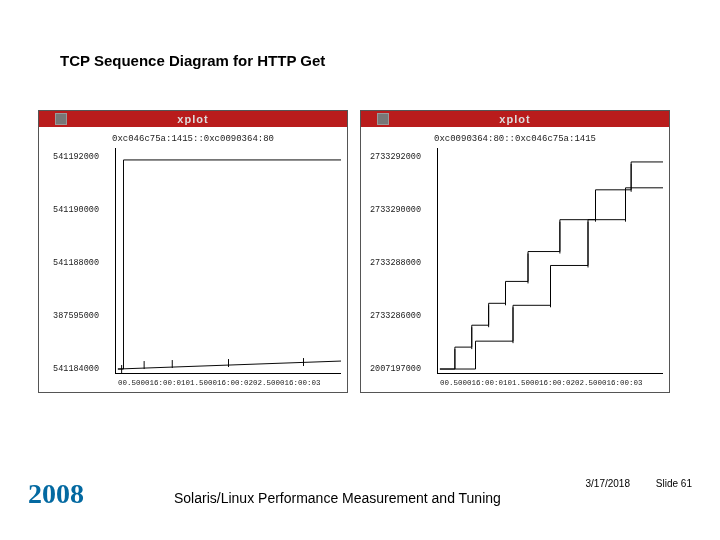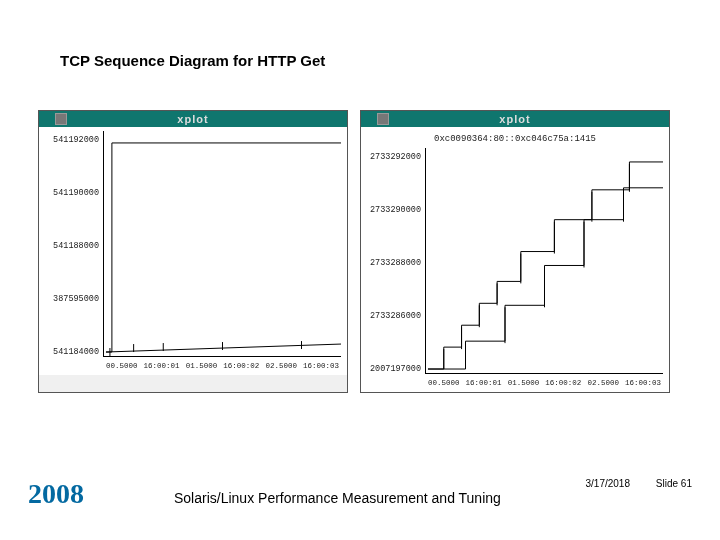--- a/index.html
+++ b/index.html
@@ -25,21 +25,21 @@
     left: 38px;
     display: flex;
     gap: 12px;
   }
   .plot-window {
     width: 310px;
     border: 1px solid #555;
     background: #f0f0f0;
   }
   .titlebar {
-    background: #0f766e;
+    background: #b91c1c;
     color: #ccc;
     height: 16px;
     display: flex;
     align-items: center;
     font-size: 10px;
     padding: 0 16px;
     position: relative;
   }
   .titlebar .sysmenu {
     width: 12px;
@@ -65,20 +65,21 @@
     text-align: center;
     font-size: 9px;
     color: #222;
     font-family: "Courier New", monospace;
     padding: 3px 0 4px;
   }
   .chart {
     position: relative;
     height: 240px;
     display: flex;
+    gap: 12px;
   }
   .yaxis {
     width: 58px;
     display: flex;
     flex-direction: column;
     justify-content: space-between;
     align-items: flex-end;
     font-size: 8.5px;
     color: #222;
     font-family: "Courier New", monospace;
@@ -90,21 +91,21 @@
     border-left: 1px solid #000;
     border-bottom: 1px solid #000;
     margin-bottom: 14px;
   }
   .xaxis {
     position: absolute;
     bottom: -14px;
     left: 0;
     right: 0;
     display: flex;
-    justify-content: space-between;
+    justify-content: flex-start;
     font-size: 7.5px;
     color: #222;
     font-family: "Courier New", monospace;
     padding: 2px 2px 0;
   }
   .footer {
     position: absolute;
     bottom: 30px;
     left: 0;
     right: 0;
@@ -142,20 +143,21 @@
 <div class="title">TCP Sequence Diagram for HTTP Get</div>
 
 <div class="plots">
 
   <div class="plot-window">
     <div class="titlebar">
       <div class="sysmenu"></div>
       <span class="app">xplot</span>
     </div>
     <div class="plot-body">
+      <div class="plot-subtitle">0xc046c75a:1415::0xc0090364:80</div>
       <div class="chart">
         <div class="yaxis">
           <span>541192000</span>
           <span>541190000</span>
           <span>541188000</span>
           <span>387595000</span>
           <span>541184000</span>
         </div>
         <div class="canvas">
           <svg viewBox="0 0 240 226" width="100%" height="100%" preserveAspectRatio="none">

